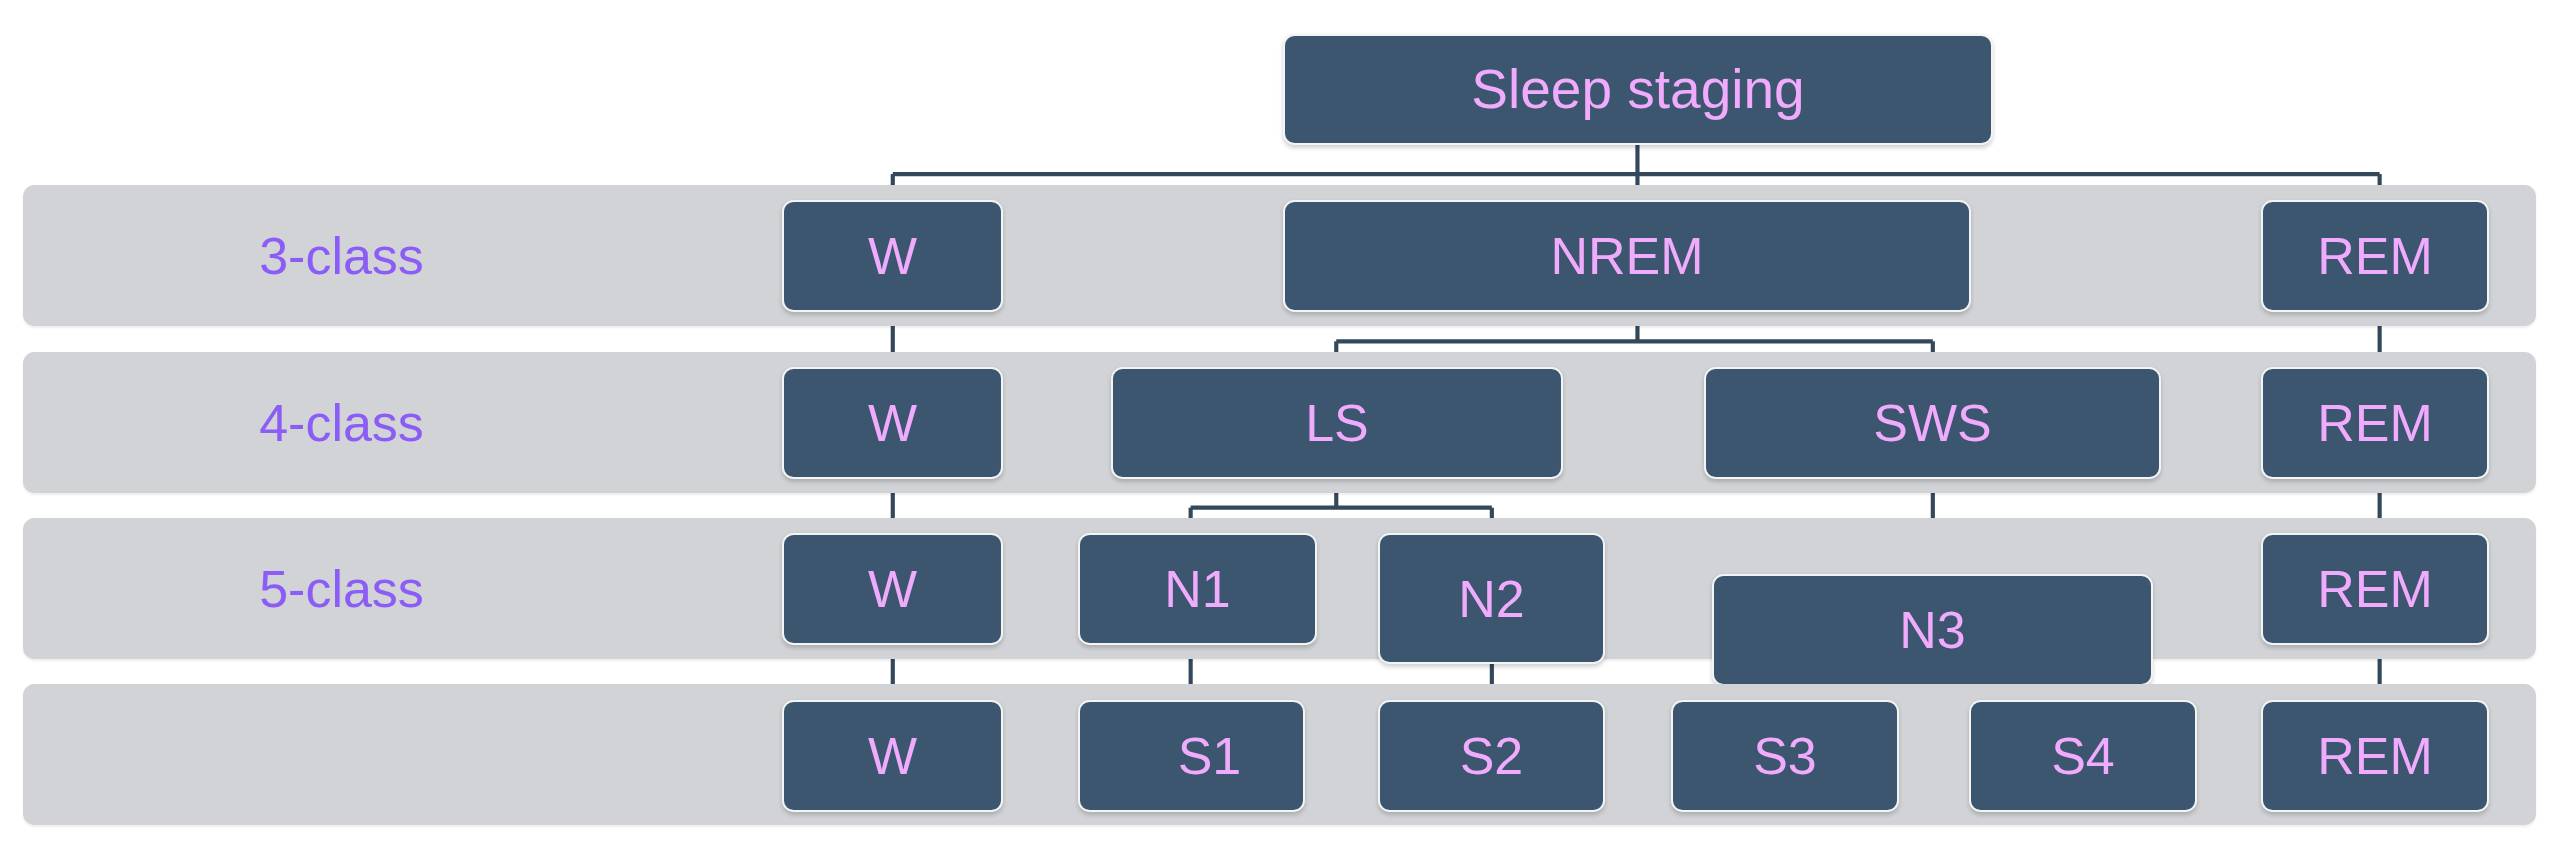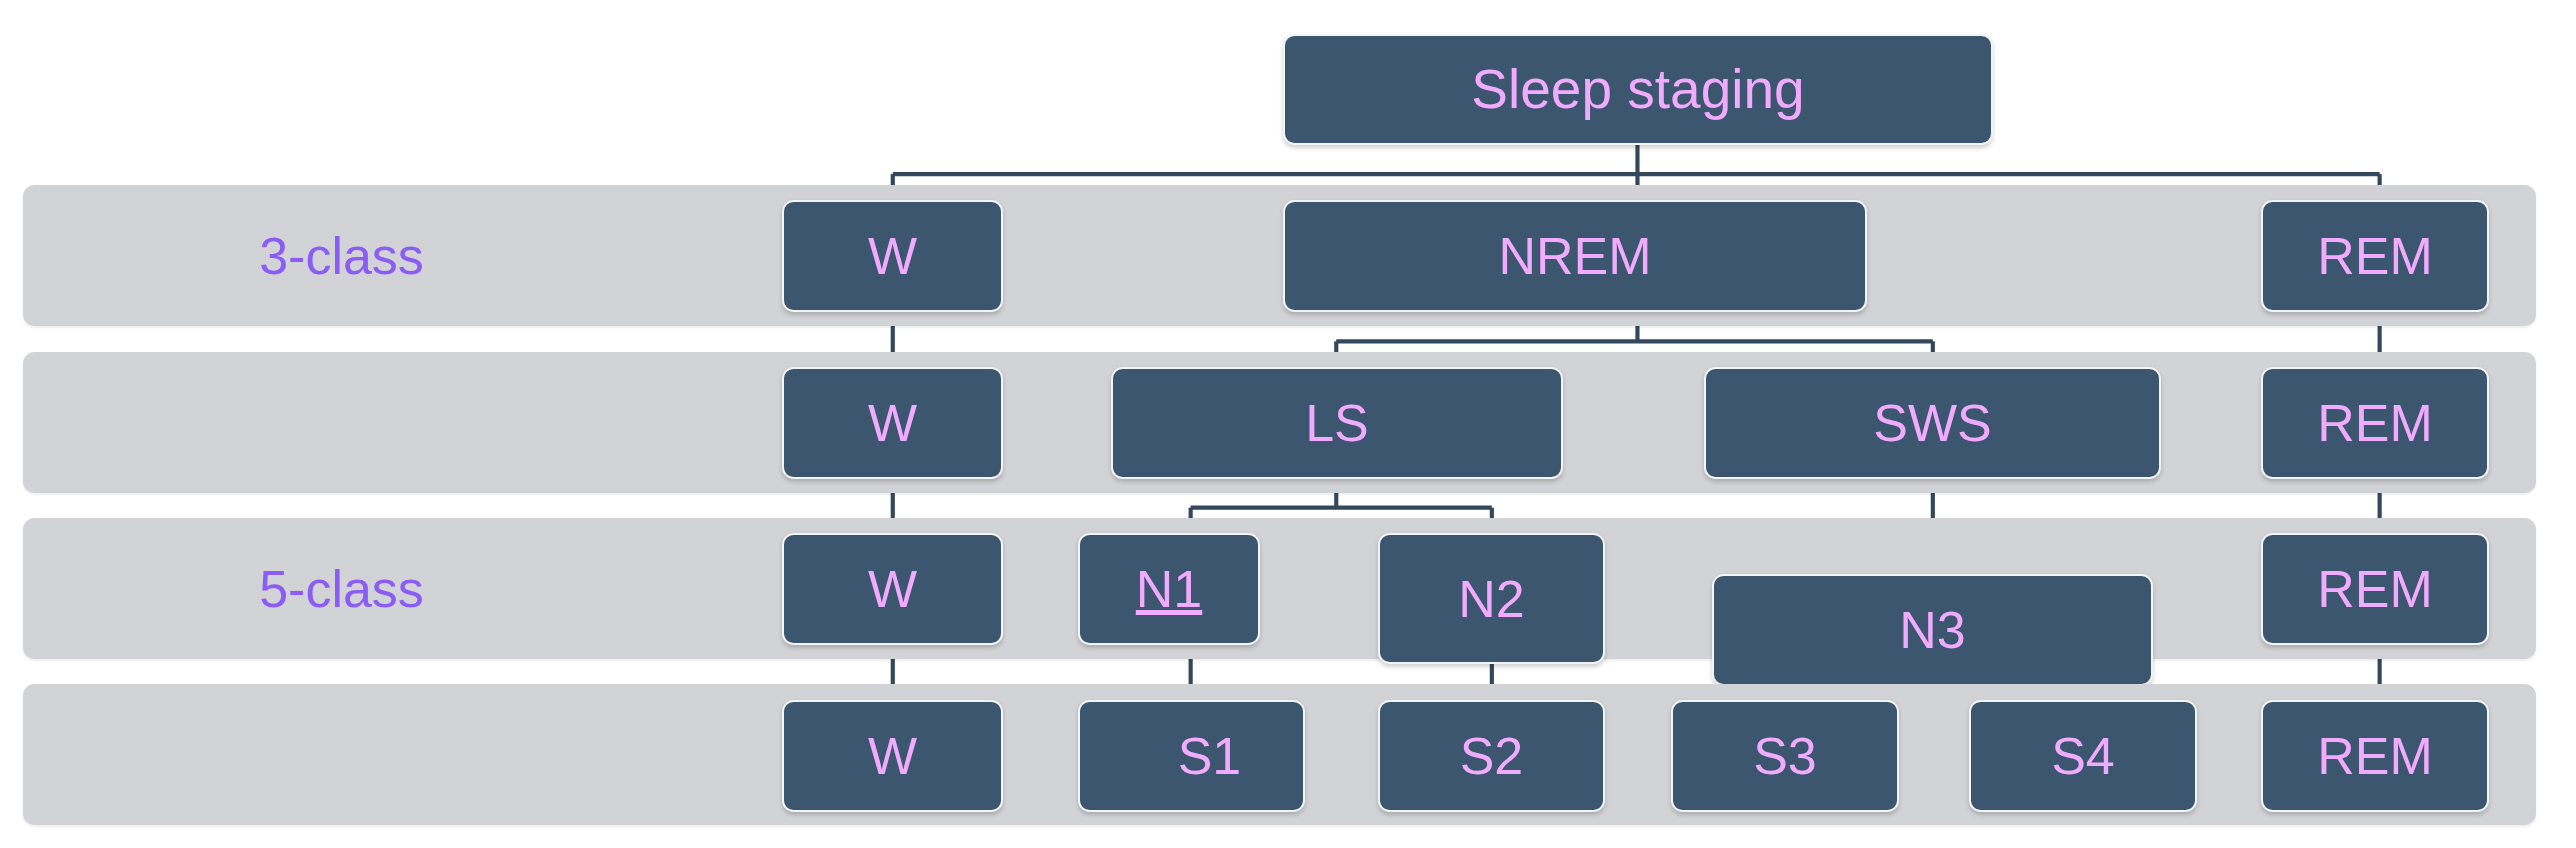--- a/index.html
+++ b/index.html
@@ -115,33 +115,34 @@
     <line x1="2142" y1="810" x2="2501" y2="810"></line>
     <line x1="2142" y1="810" x2="2142" y2="841"></line>
     <line x1="2501" y1="810" x2="2501" y2="841"></line>
   </svg>
 
   <div class="node root" style="left:1283px; top:34px; width:710px; height:111px;">Sleep staging</div>
 
   <div class="band" style="top:185px;"></div>
   <div class="band-label" style="top:230px;">3-class</div>
   <div class="node" style="left:782px; top:200px; width:221px; height:112px;">W</div>
-  <div class="node" style="left:1283px; top:200px; width:584px; height:112px;">NREM</div>
+  <div class="node" style="left:1283px; top:200px; width:688px; height:112px;">NREM</div>
   <div class="node" style="left:2261px; top:200px; width:228px; height:112px;">REM</div>
 
   <div class="band" style="top:352px;"></div>
+  <div class="band-label" style="top:397px;">4-class</div>
   <div class="node" style="left:782px; top:367px; width:221px; height:112px;">W</div>
   <div class="node" style="left:1111px; top:367px; width:452px; height:112px;">LS</div>
   <div class="node" style="left:1704px; top:367px; width:457px; height:112px;">SWS</div>
   <div class="node" style="left:2261px; top:367px; width:228px; height:112px;">REM</div>
 
   <div class="band" style="top:518px;"></div>
   <div class="band-label" style="top:563px;">5-class</div>
   <div class="node" style="left:782px; top:533px; width:221px; height:112px;">W</div>
-  <div class="node" style="left:1078px; top:533px; width:182px; height:112px;text-decoration:underline;">N1</div>
+  <div class="node" style="left:1078px; top:533px; width:239px; height:112px;">N1</div>
   <div class="node" style="left:1378px; top:533px; width:227px; height:131px;text-align:center;">N2</div>
   <div class="node" style="left:1712px; top:533px; width:441px; height:112px;margin-top:41px;">N3</div>
   <div class="node" style="left:2261px; top:533px; width:228px; height:112px;">REM</div>
 
   <div class="band" style="top:684px;"></div>
   <div class="node" style="left:782px; top:700px; width:221px; height:112px;">W</div>
   <div class="node" style="left:1078px; top:700px; width:227px; height:112px;padding-left:36px;">S1</div>
   <div class="node" style="left:1378px; top:700px; width:227px; height:112px;">S2</div>
   <div class="node" style="left:1671px; top:700px; width:228px; height:112px;">S3</div>
   <div class="node" style="left:1969px; top:700px; width:228px; height:112px;">S4</div>

